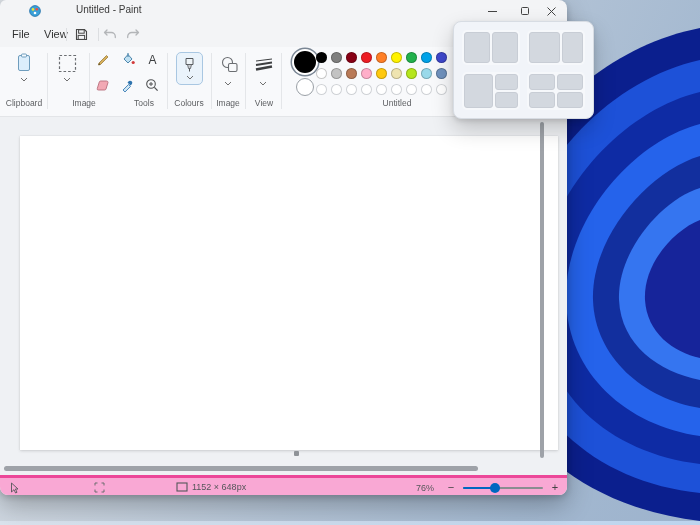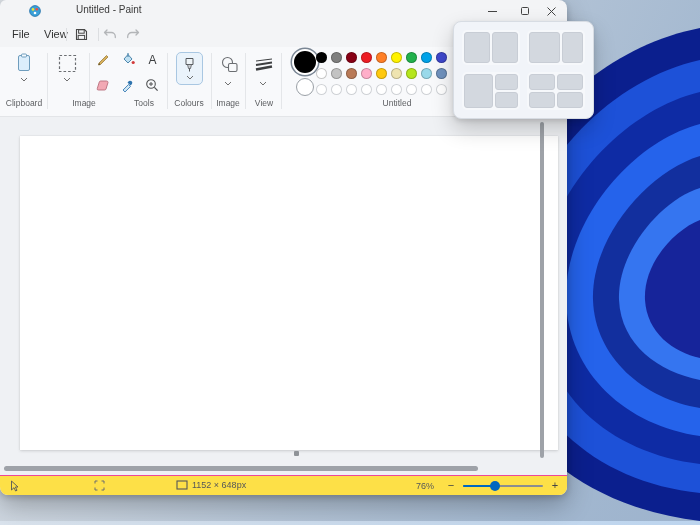--- a/index.html
+++ b/index.html
@@ -57,22 +57,22 @@
 
   
   .workarea { flex:1; position:relative; background:#eff1f4; }
   .canvas { position:absolute; left:20px; top:19px; width:538px; height:314px; background:#fff;
     box-shadow:0 1px 3px rgba(0,0,0,.14), 0 0 1px rgba(0,0,0,.12); }
   .resize-dot { position:absolute; left:294px; top:334px; width:5px; height:5px; background:#8f9398; border-radius:1px; }
   .vscroll { position:absolute; left:540px; top:5px; width:4px; height:336px; background:#9ea2a8; border-radius:2px; }
   .hscroll { position:absolute; left:4px; top:349px; width:474px; height:5px; background:#9ea2a8; border-radius:3px; }
 
   
-  .statusbar { height:20px; flex:0 0 20px; position:relative; background:#fde047;
-    border-top:1px solid #ec4899; border-radius:0 0 8px 8px; font-size:9px; color:#55575a; }
+  .statusbar { height:20px; flex:0 0 20px; position:relative; background:#f9a8d4;
+    border-top:3px solid #ec4899; border-radius:0 0 8px 8px; font-size:9px; color:#55575a; }
   .sb-item { position:absolute; top:4px; display:flex; align-items:center; gap:4px; }
   .zoom-text { position:absolute; left:416px; top:5px; }
   .zoom-btn { position:absolute; top:2px; width:14px; height:14px; display:flex; align-items:center; justify-content:center; font-size:11px; color:#444; }
   .zb-minus { left:444px; } .zb-plus { left:548px; }
   .slider { position:absolute; left:463px; top:9px; width:80px; height:2px; background:#8a8d91; border-radius:1px; }
   .slider-fill { position:absolute; left:0; top:0; height:2px; width:32px; background:#0067c0; border-radius:1px; }
   .slider-thumb { position:absolute; left:27px; top:-4px; width:10px; height:10px; border-radius:50%; background:#0067c0; }
 
   
   .snap-flyout { position:absolute; left:453px; top:21px; width:141px; height:98px;

